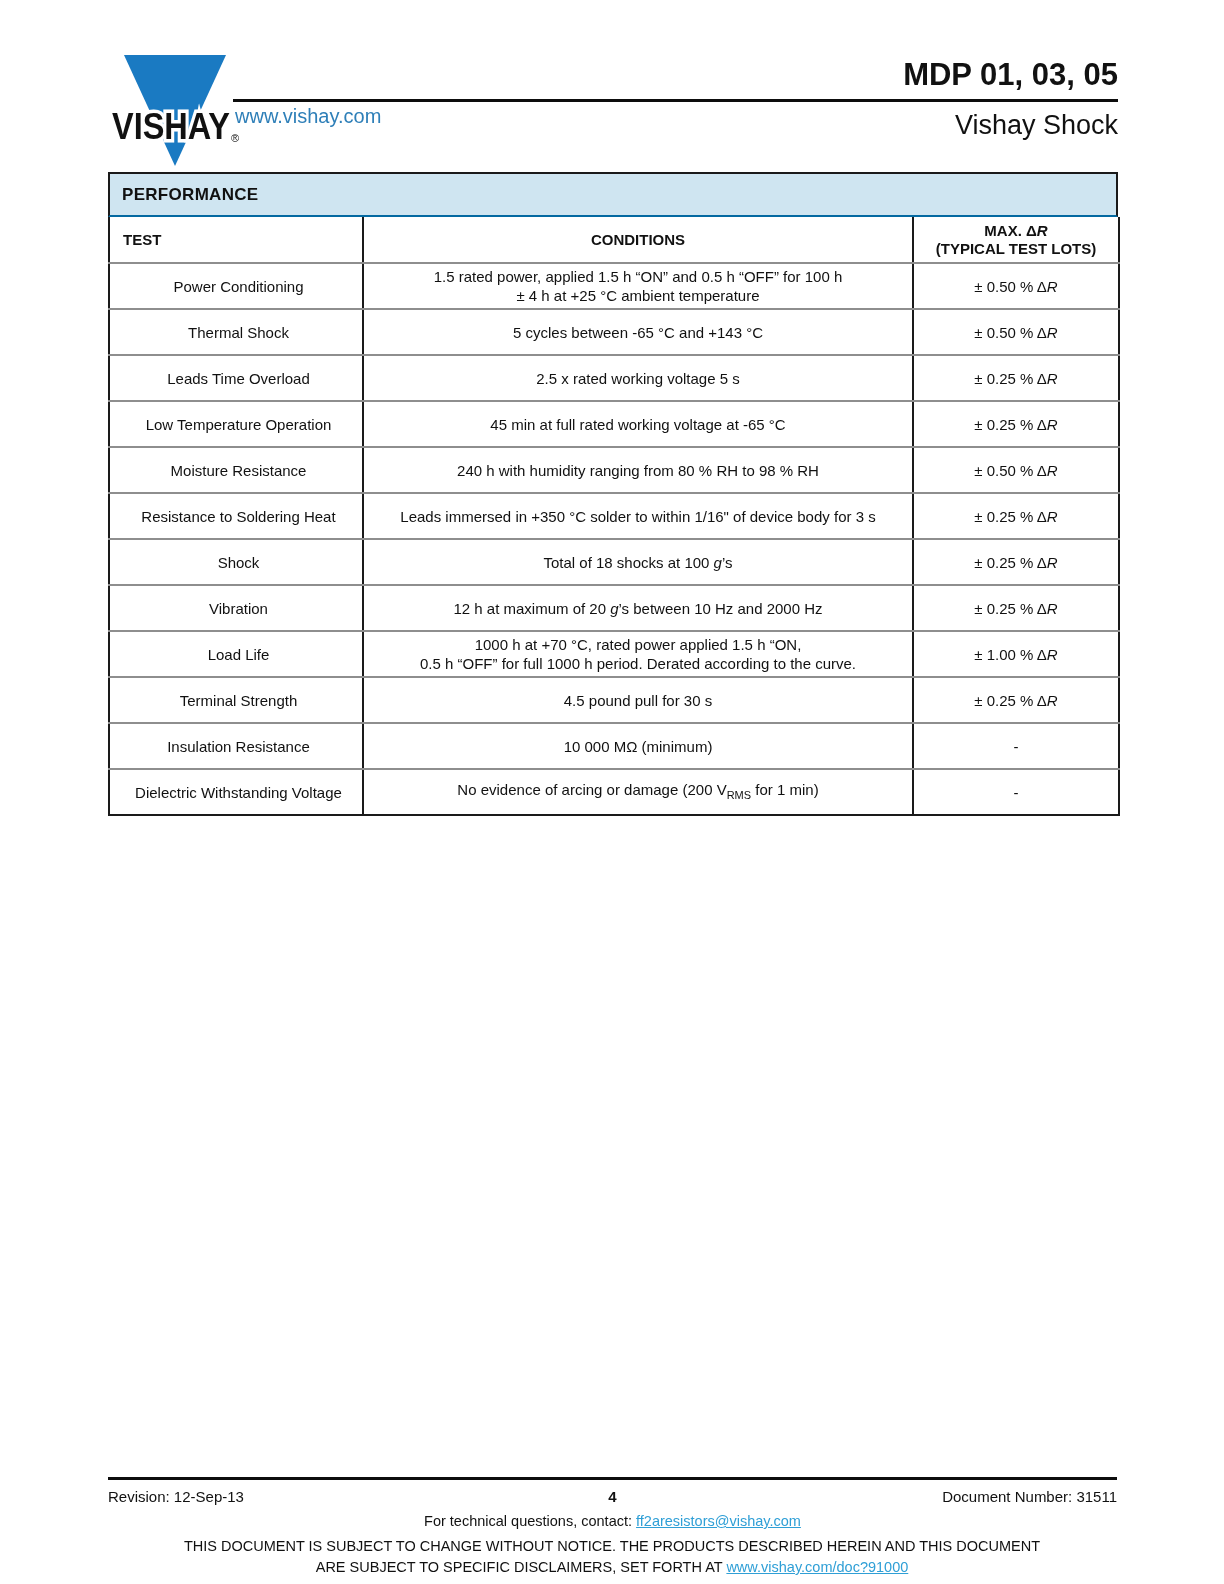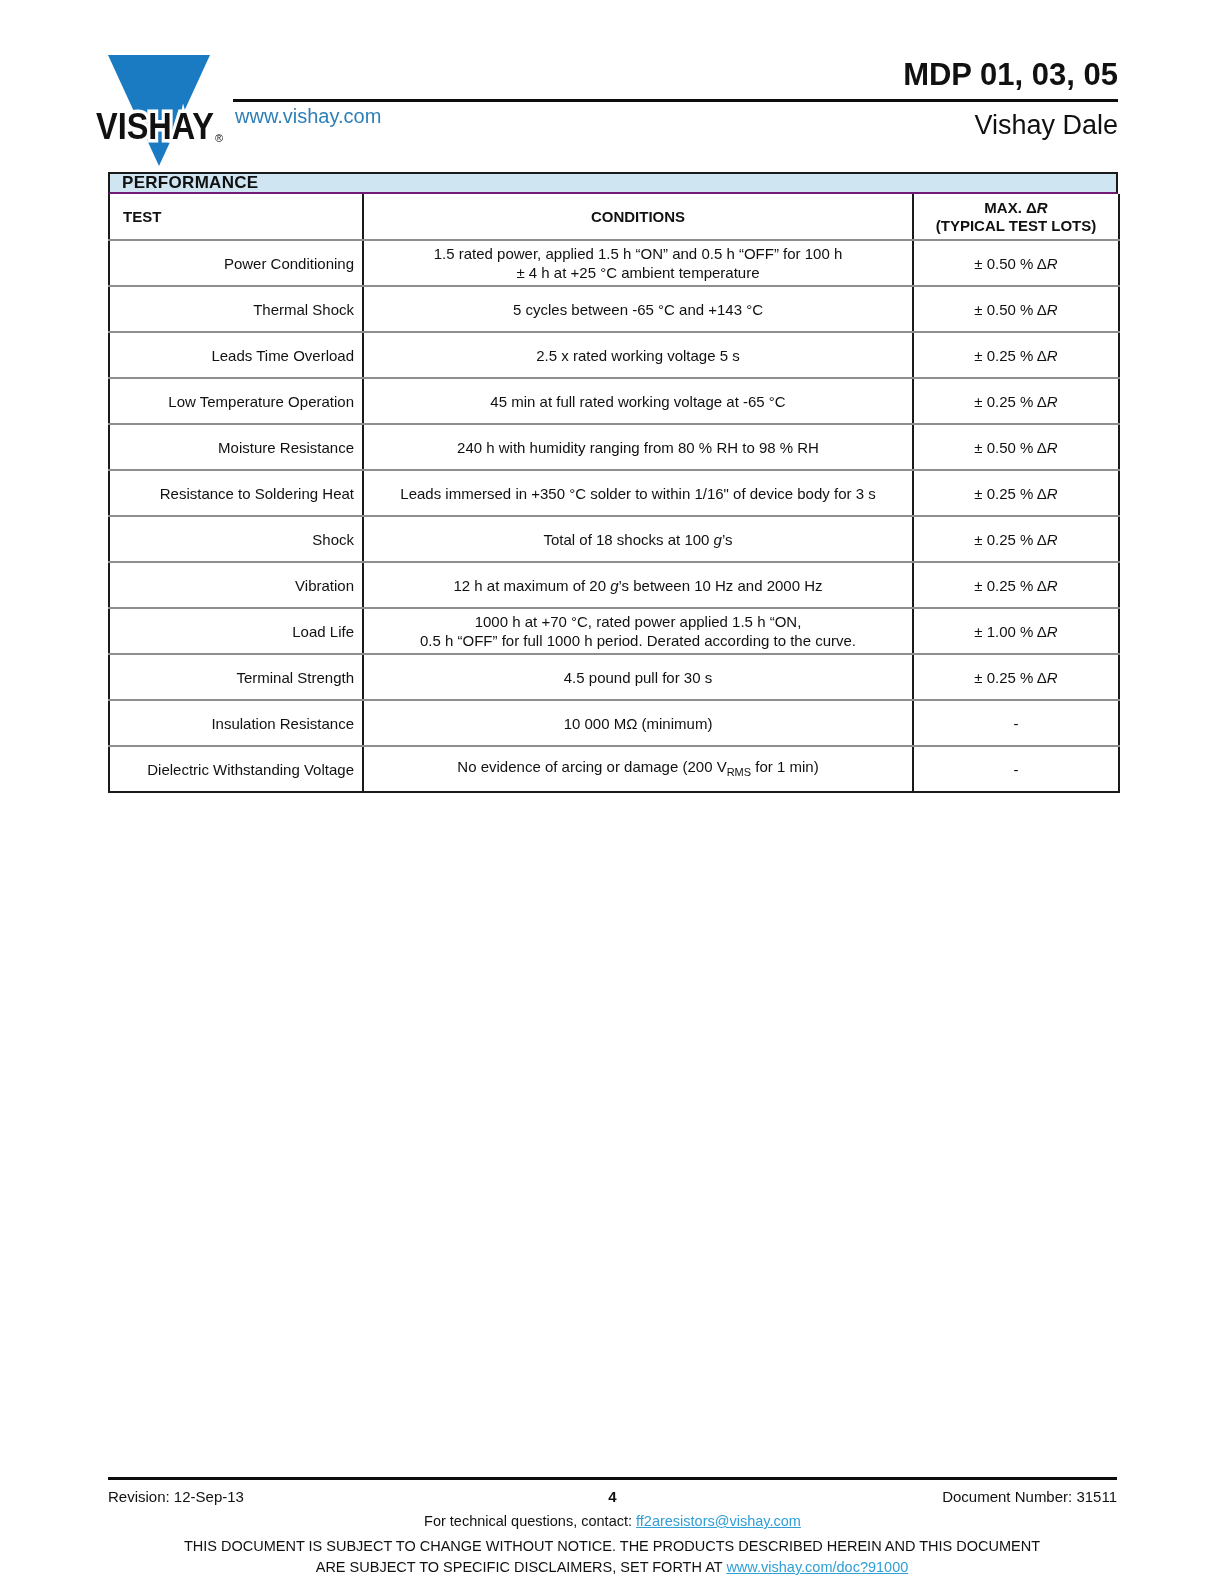--- a/index.html
+++ b/index.html
@@ -14,21 +14,21 @@
   html,body{background:#ffffff;}
   .page{
     position:relative;
     width:1224px;height:1584px;
     background:#ffffff;
     font-family:"Liberation Sans", sans-serif;
     color:#111;
     overflow:hidden;
   }
   
-  .logo{position:absolute;left:92px;top:52px;width:134px;height:120px;text-align:right;}
+  .logo{position:absolute;left:108px;top:52px;width:134px;height:120px;text-align:right;}
   .site-link{
     position:absolute;left:235px;top:105px;
     font-size:20px;color:var(--link_blue,#2e7fb8);
     text-decoration:none;cursor:pointer;
   }
   .header-rule{
     position:absolute;left:233px;top:99px;width:885px;height:3px;
     background:#0d0d0d;
   }
   .product-title{
@@ -36,23 +36,23 @@
     font-size:31px;font-weight:bold;letter-spacing:0;
     text-align:right;white-space:nowrap;
   }
   .brand-name{
     position:absolute;right:106px;top:110px;
     font-size:27px;font-weight:normal;text-align:right;white-space:nowrap;
   }
   
   .perf{position:absolute;left:108px;top:172px;width:1010px;}
   .band{
-    height:22px;background:var(--band_blue,#cfe5f1);
+    height:45px;background:var(--band_blue,#cfe5f1);
     border:2px solid var(--border_dark,#1a1a1a);
-    border-bottom:2px solid #701a75;
+    border-bottom:2px solid #0369a1;
     display:flex;align-items:center;
     padding-left:12px;
     font-size:17px;font-weight:bold;letter-spacing:.3px;
   }
   table.perf-table{
     width:1010px;border-collapse:collapse;table-layout:fixed;
     border:2px solid var(--border_dark,#1a1a1a);
     border-top:none;
     font-size:15px;
   }
@@ -66,21 +66,21 @@
     line-height:18px;vertical-align:middle;
   }
   table.perf-table th.th-test{text-align:left;padding-left:13px;}
   table.perf-table th.th-cond,table.perf-table th.th-max{text-align:center;padding:0 6px;}
   table.perf-table td{
     height:46px;vertical-align:middle;
     border-right:2px solid var(--border_dark,#1a1a1a);
     border-bottom:2px solid var(--border_gray,#8e8e8e);
     line-height:19px;padding:3px 8px;
   }
-  table.perf-table td.cell-test{text-align:right;padding-left:13px;}
+  table.perf-table td.cell-test{text-align:center;padding-left:13px;}
   table.perf-table td.cell-cond{text-align:center;}
   table.perf-table td.cell-max{text-align:center;margin-left:8px;}
   table.perf-table th:last-child,table.perf-table td:last-child{border-right:none;}
   table.perf-table tr:last-child td{border-bottom:none;border-radius:13px;}
   i{font-style:italic;}
   sub{font-size:11px;margin-top:34px;}
   
   .footer-rule{
     position:absolute;left:108px;top:1477px;width:1009px;height:3px;background:#0d0d0d;
   }
@@ -109,21 +109,21 @@
   <div class="logo">
     <svg viewBox="0 0 134 120" width="134" height="120">
       <polygon points="16,3 118,3 67,114" fill="#1a7ac2"></polygon>
       <text x="4" y="87" textLength="118" lengthAdjust="spacingAndGlyphs" font-family="Liberation Sans, sans-serif" font-size="37" font-weight="bold" fill="#111" stroke="#ffffff" stroke-width="7" paint-order="stroke">VISHAY</text>
       <text x="123" y="90" font-family="Liberation Sans, sans-serif" font-size="11" fill="#111" stroke="#ffffff" stroke-width="3" paint-order="stroke">®</text>
     </svg>
   </div>
   <div class="header-rule"></div>
   <a class="site-link">www.vishay.com</a>
   <h1 class="product-title">MDP 01, 03, 05</h1>
-  <div class="brand-name">Vishay Dale</div>
+  <div class="brand-name">Vishay Shock</div>
 
   <section class="perf">
     <div class="band">
       <span>PERFORMANCE</span>
     </div>
     <table class="perf-table">
       <colgroup>
           <col class="c1">
           <col class="c2">
           <col class="c3">

